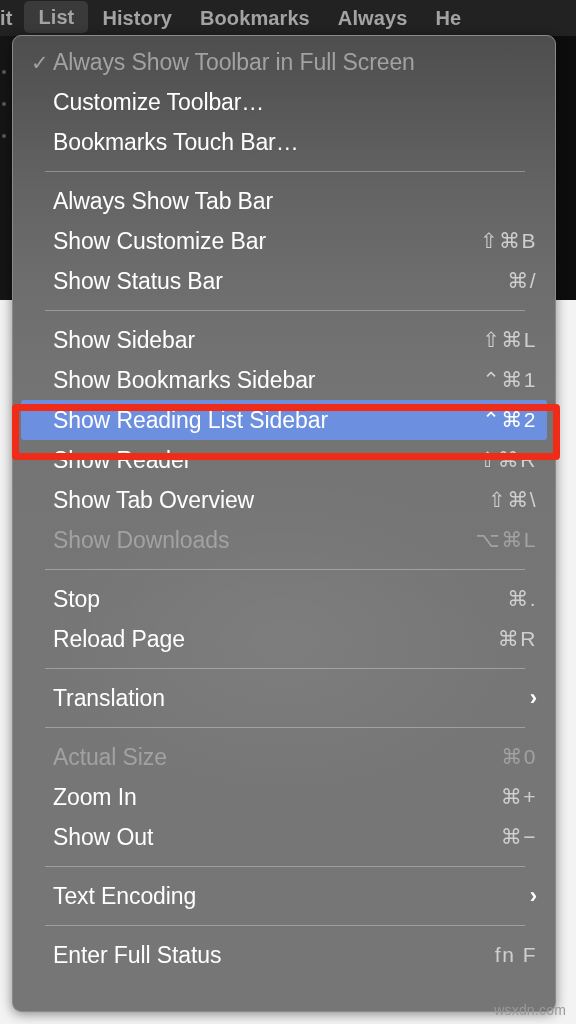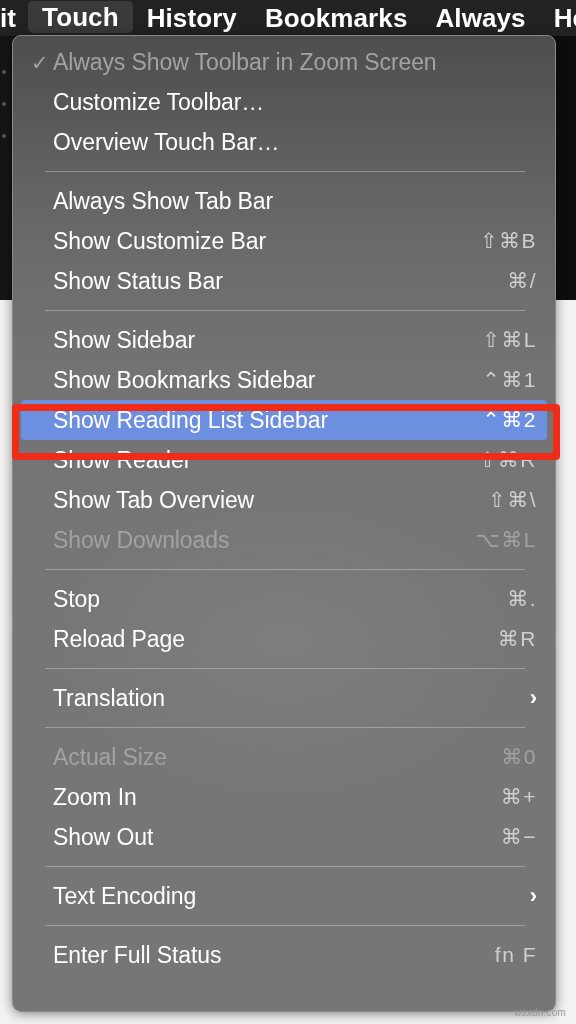--- a/index.html
+++ b/index.html
@@ -63,22 +63,22 @@
     height: 36px;
     background: #222222;
     display: flex;
     align-items: stretch;
     z-index: 5;
   }
   .menubar-item {
     display: flex;
     align-items: center;
     justify-content: center;
-    color: #ffffff;
-    font-size: 26px;
+    color: #a3a3a3;
+    font-size: 20px;
     font-weight: bold;
     letter-spacing: 0.1px;
     padding: 8px 14px;
     white-space: nowrap;
   }
   .menubar-item.truncated-left {
     padding-left: 0;
     padding-right: 12px;
   }
   .menubar-item.active {
@@ -203,59 +203,59 @@
     box-sizing: border-box;
     z-index: 20;
     pointer-events: none;
   }
 
   .watermark {
     position: absolute;
     right: 10px;
     bottom: 6px;
     color: #9a9a9a;
-    font-size: 10px;
+    font-size: 14px;
     letter-spacing: 0.2px;
     z-index: 30;
   }
 </style>
 </head>
 <body>
 
 <div class="backdrop"></div>
 <div class="backdrop-lower"></div>
 <div class="backdrop-midstrip"></div>
 <div class="backdrop-dots">
   <i></i>
     <i></i>
     <i></i>
 </div>
 
 <div class="menubar" id="menubar">
     <div class="menubar-item truncated-left">it</div>
-    <div class="menubar-item active">Touch</div>
+    <div class="menubar-item active">List</div>
     <div class="menubar-item">History</div>
     <div class="menubar-item">Bookmarks</div>
     <div class="menubar-item">Always</div>
     <div class="menubar-item">He</div>
   </div>
 
 <div class="menu-panel">
   <div class="menu-list" id="menu-list">
       <div class="menu-row disabled">
         <span class="check">✓</span>
-        <span class="label">Always Show Toolbar in Zoom Screen</span>
+        <span class="label">Always Show Toolbar in Full Screen</span>
       </div>
       <div class="menu-row">
         <span class="check empty"></span>
         <span class="label">Customize Toolbar…</span>
       </div>
       <div class="menu-row">
         <span class="check empty"></span>
-        <span class="label">Overview Touch Bar…</span>
+        <span class="label">Bookmarks Touch Bar…</span>
       </div>
       <div class="separator"></div>
       <div class="menu-row">
         <span class="check empty"></span>
         <span class="label">Always Show Tab Bar</span>
       </div>
       <div class="menu-row">
         <span class="check empty"></span>
         <span class="label">Show Customize Bar</span>
         <span class="shortcut">⇧⌘B</span>

